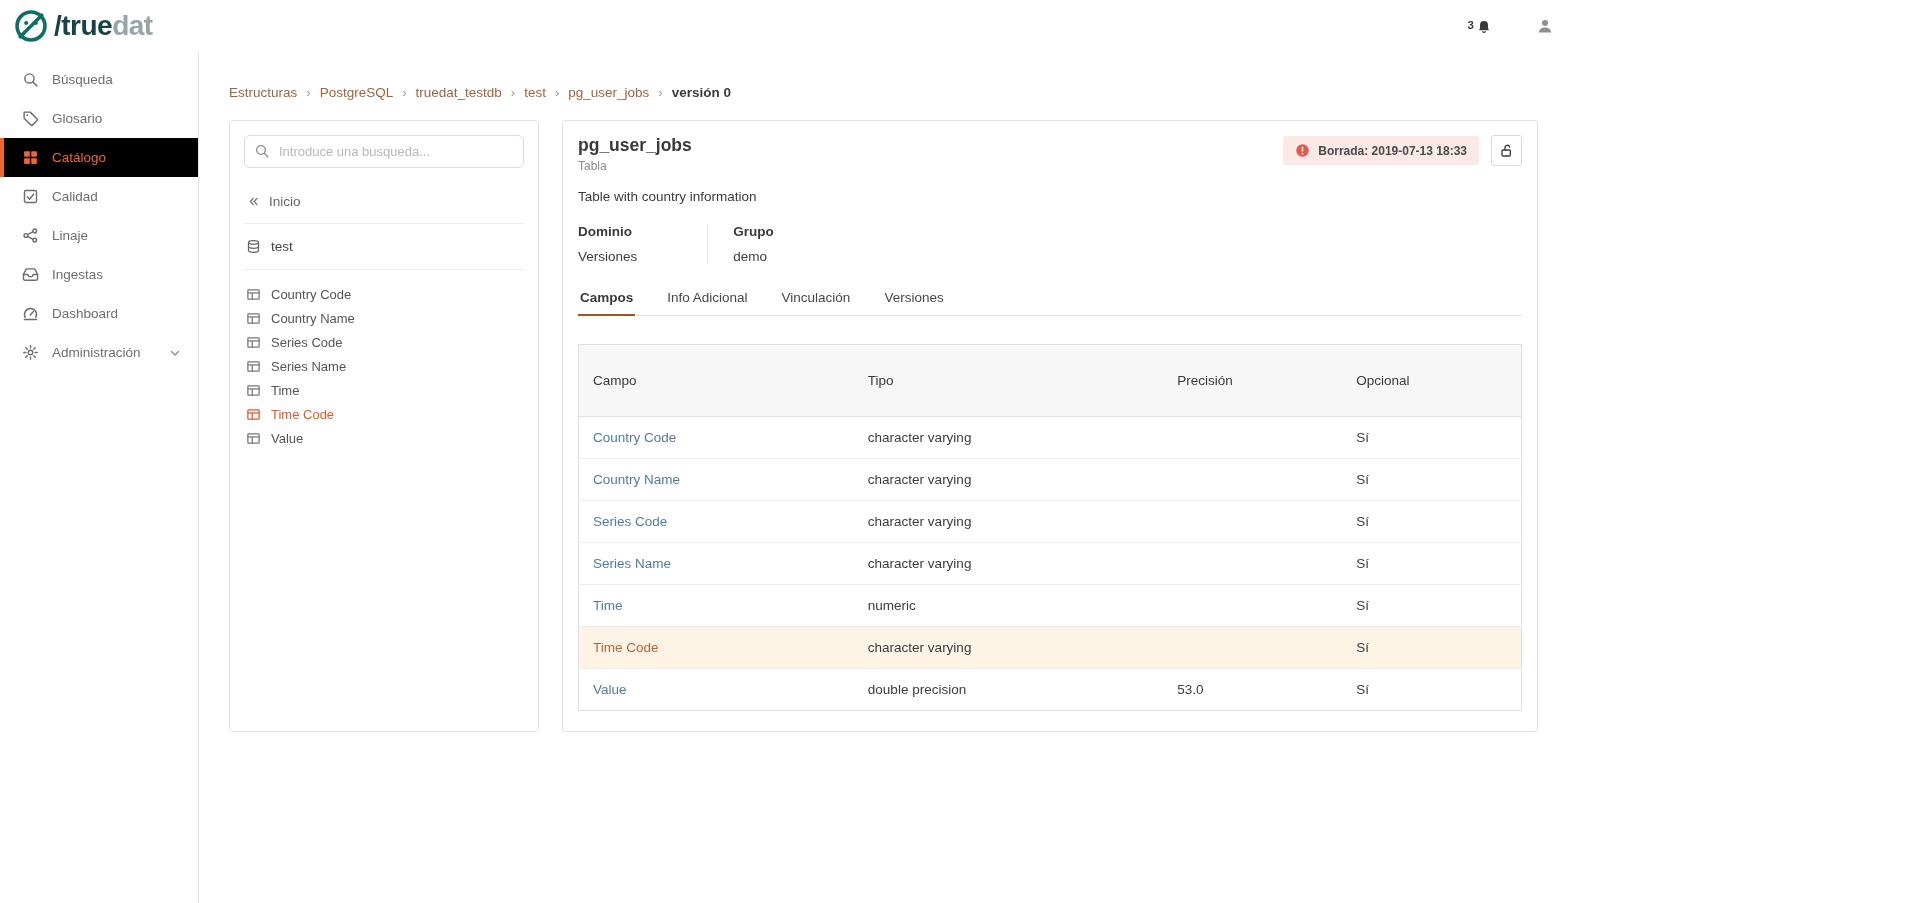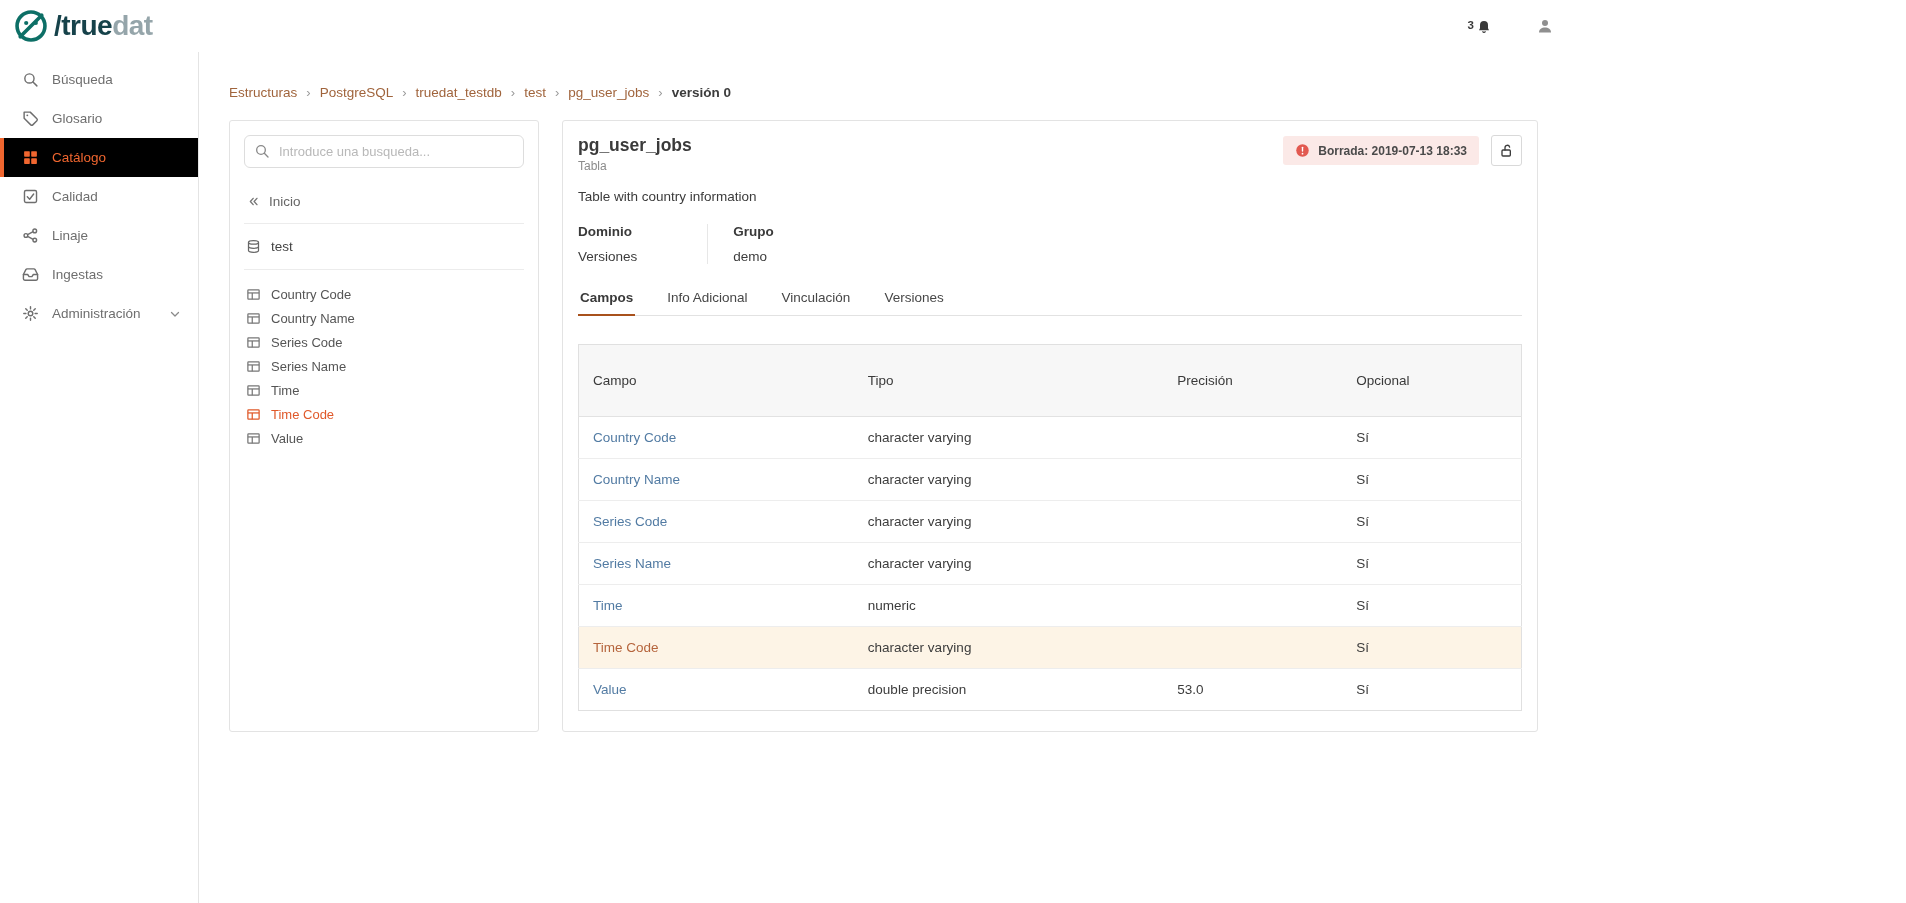--- a/index.html
+++ b/index.html
@@ -188,20 +188,31 @@
           <svg viewBox="0 0 24 24" fill="none" stroke="currentColor" stroke-width="2" stroke-linecap="round" stroke-linejoin="round">
             <polyline points="22 12 16 12 14 15 10 15 8 12 2 12"></polyline>
             <path d="M5.45 5.11 2 12v6a2 2 0 0 0 2 2h16a2 2 0 0 0 2-2v-6l-3.45-6.89A2 2 0 0 0 16.76 4H7.24a2 2 0 0 0-1.79 1.11z"></path>
           </svg>
         </span>
         <span>Ingestas</span>
       </div>
       <div class="nav-item">
         <span style="display:flex;">
           <svg viewBox="0 0 24 24" fill="none" stroke="currentColor" stroke-width="2" stroke-linecap="round">
+            <path d="M4.5 17.5a8.5 8.5 0 1 1 15 0"></path>
+            <line x1="12" y1="13.5" x2="16.2" y2="9.3"></line>
+            <circle cx="12" cy="14" r="1.2" fill="currentColor" stroke="none"></circle>
+            <line x1="3.5" y1="20.5" x2="20.5" y2="20.5"></line>
+          </svg>
+        </span>
+        <span>Dashboard</span>
+      </div>
+      <div class="nav-item">
+        <span style="display:flex;">
+          <svg viewBox="0 0 24 24" fill="none" stroke="currentColor" stroke-width="2" stroke-linecap="round">
             <circle cx="12" cy="12" r="3.2"></circle>
             <path d="M12 2.5v3M12 18.5v3M2.5 12h3M18.5 12h3M5.3 5.3l2.1 2.1M16.6 16.6l2.1 2.1M18.7 5.3l-2.1 2.1M7.4 16.6l-2.1 2.1"></path>
           </svg>
         </span>
         <span>Administración</span>
         <span class="chev" style="display:flex;">
           <svg viewBox="0 0 24 24" fill="none" stroke="currentColor" stroke-width="2.2" stroke-linecap="round" stroke-linejoin="round">
             <polyline points="6 9.5 12 15.5 18 9.5"></polyline>
           </svg>
         </span>

